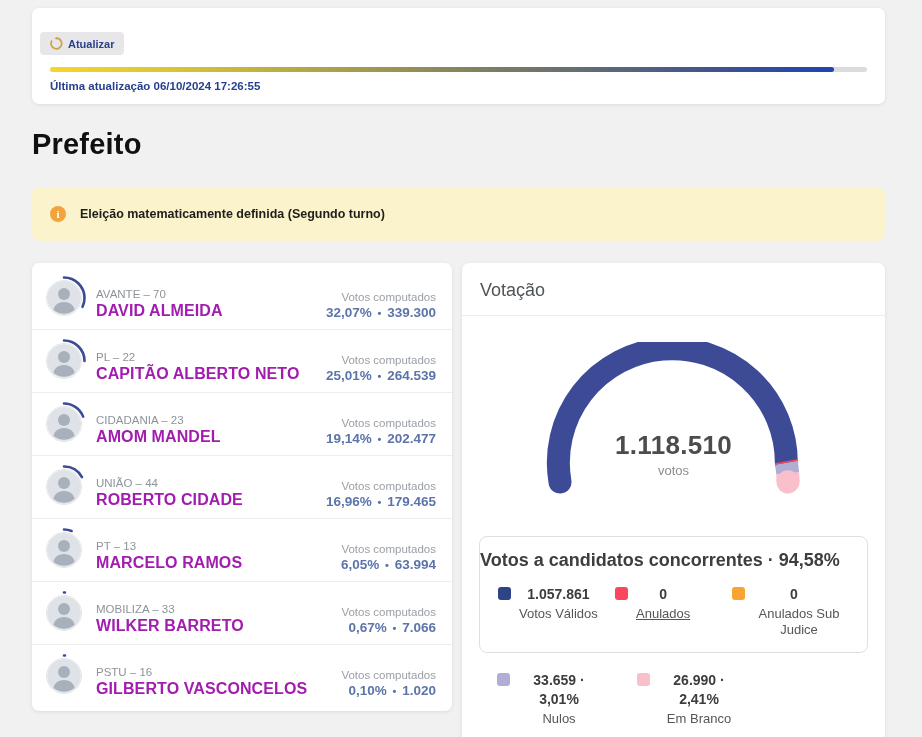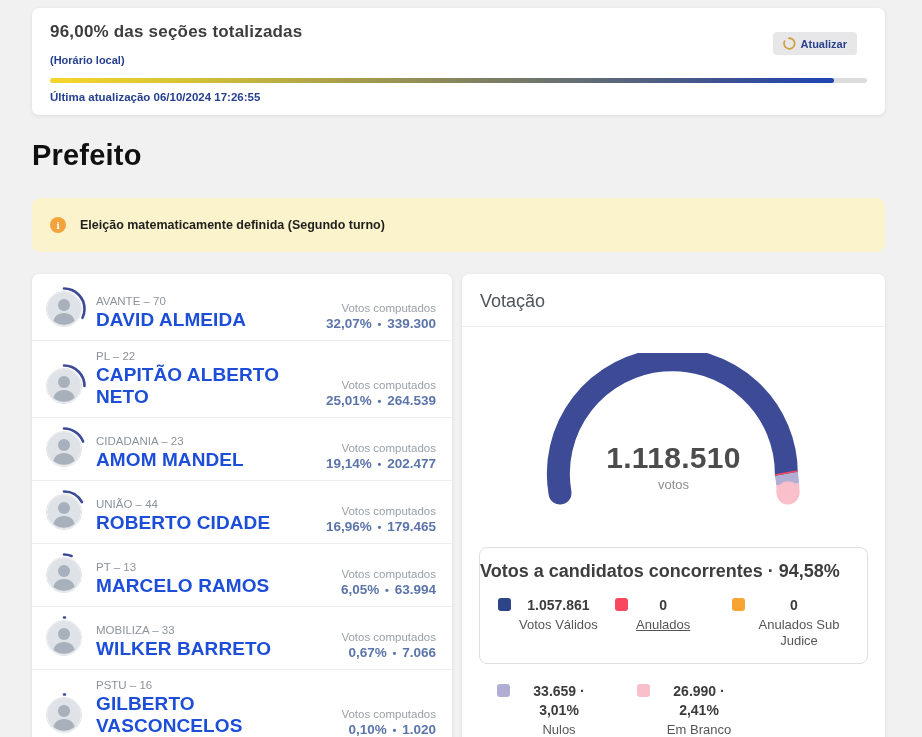--- a/index.html
+++ b/index.html
@@ -71,31 +71,31 @@
   }
   .crow + .crow { border-top: 1px solid #ededee; }
   .avatar-wrap { position: relative; width: 44px; height: 44px; flex: 0 0 auto; margin-right: 10px; }
   .avatar-arc { position: absolute; inset: 0; }
   .avatar-photo {
     position: absolute; left: 4px; top: 4px; width: 36px; height: 36px;
     border-radius: 50%; overflow: hidden; border: 1px solid #e3e5e8; background: #fff;
   }
   .cinfo { flex: 1 1 auto; min-width: 0; }
   .cparty { font-size: 11.5px; color: #8d939a; margin-bottom: 2px; }
-  .cname { font-size: 19px; font-weight: bold; color: #1d4ed8; letter-spacing: .1px; }
+  .cname { font-size: 16px; font-weight: bold; color: #a21caf; letter-spacing: .1px; }
   .cvotes { text-align: right; flex: 0 0 auto; }
   .vlabel { font-size: 11.5px; color: #9aa0a6; margin-bottom: 2px; }
   .vnums { font-size: 13.5px; font-weight: bold; color: #5b74a9; }
   .vnums .bullet { font-size: 11px; padding: 0 2px; }
 
   
   .votacao-header { font-size: 18px; color: #4f5458; padding: 17px 18px 14px 18px; border-bottom: 1px solid #ececec; }
   .gauge-wrap { position: relative; width: 300px; margin: 26px auto 10px auto; }
   .gauge-center { position: absolute; left: 0; right: 0; top: 88px; text-align: center; pointer-events: none; }
-  .gauge-total { font-size: 30px; font-weight: bold; color: #4c4c4c; letter-spacing: .3px; }
+  .gauge-total { font-size: 26px; font-weight: bold; color: #4c4c4c; letter-spacing: .3px; }
   .gauge-votes-label { font-size: 13px; color: #8d8d8d; margin-top: 2px; }
 
   .legend-box {
     border: 1px solid #dfdfe1; border-radius: 8px;
     margin: 22px 17px 0 17px; padding: 13px 0 14px 0;
   }
   .legend-title { font-size: 18px; font-weight: bold; color: #3e3e3e; text-align: left; margin-bottom: 14px; }
   .legend-row { display: flex; padding: 0 18px; text-align: center; }
   .legend-row.outside { margin: 18px 17px 0 17px; padding: 0 18px; }
   .legend-item { width: 140px; display: flex; align-items: flex-start; gap: 8px; }
@@ -103,24 +103,20 @@
   .legend-value { font-size: 14px; font-weight: bold; color: #3c3c3c; max-width: 82px; line-height: 1.35; }
   .legend-label { font-size: 13px; color: #565656; margin-top: 2px; max-width: 92px; line-height: 1.25; }
 </style>
 </head>
 <body>
 
 <div class="page">
 
   <section class="card summary-card">
     <div class="summary-top">
-      <div style="padding-left:10px;">
-        <div class="summary-title">96,00% das seções totalizadas</div>
-        <div class="tz-note">(Horário local)</div>
-      </div>
       <button class="refresh-btn">
         <span style="display:inline-flex;">
           <svg width="13" height="13" viewBox="0 0 13 13">
             <path d="M6.5 1.2 A5.3 5.3 0 1 1 1.6 4.2" fill="none" stroke="#d2a03c" stroke-width="1.7" stroke-linecap="round"></path>
             <path d="M6.9 0 L4.6 1.3 L6.9 2.7 Z" fill="#d2a03c" transform="rotate(-12 6.5 1.3)"></path>
           </svg>
         </span>
         <span>Atualizar</span>
       </button>
     </div>

